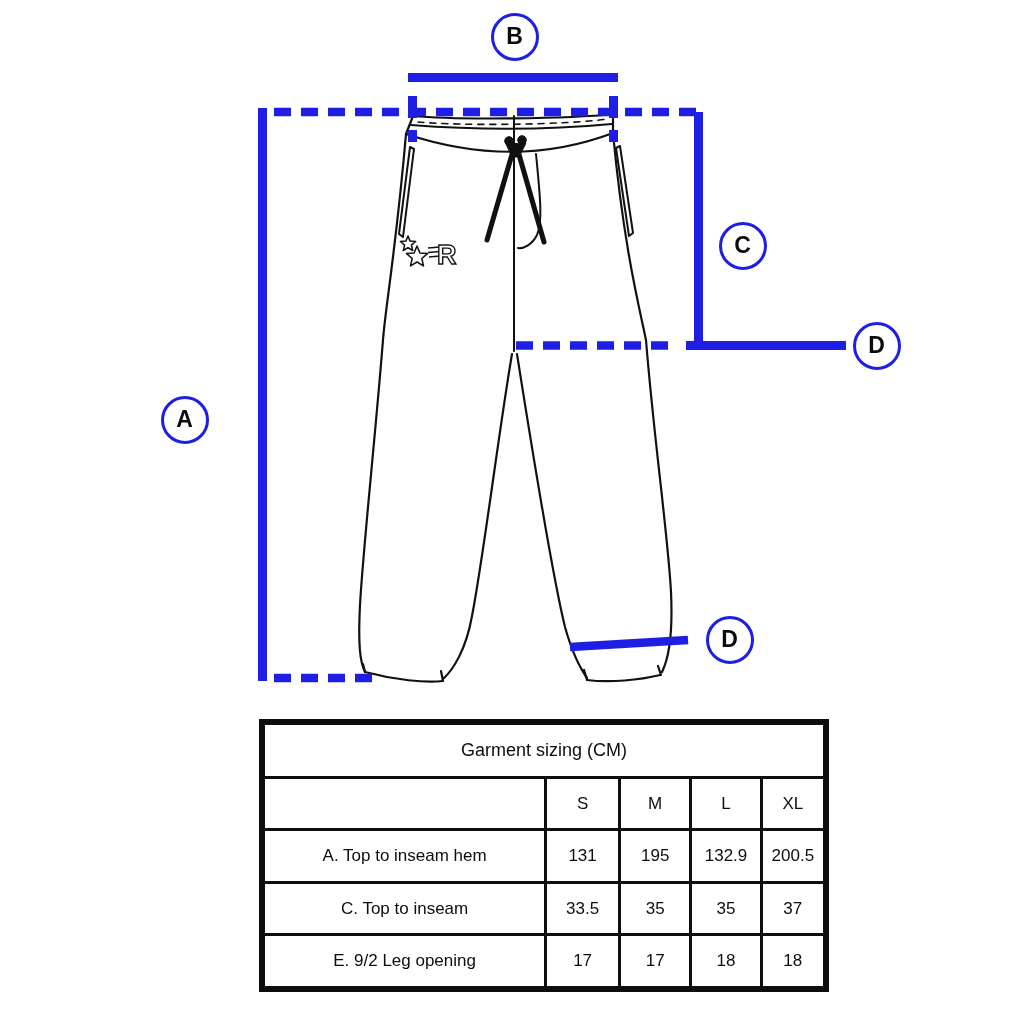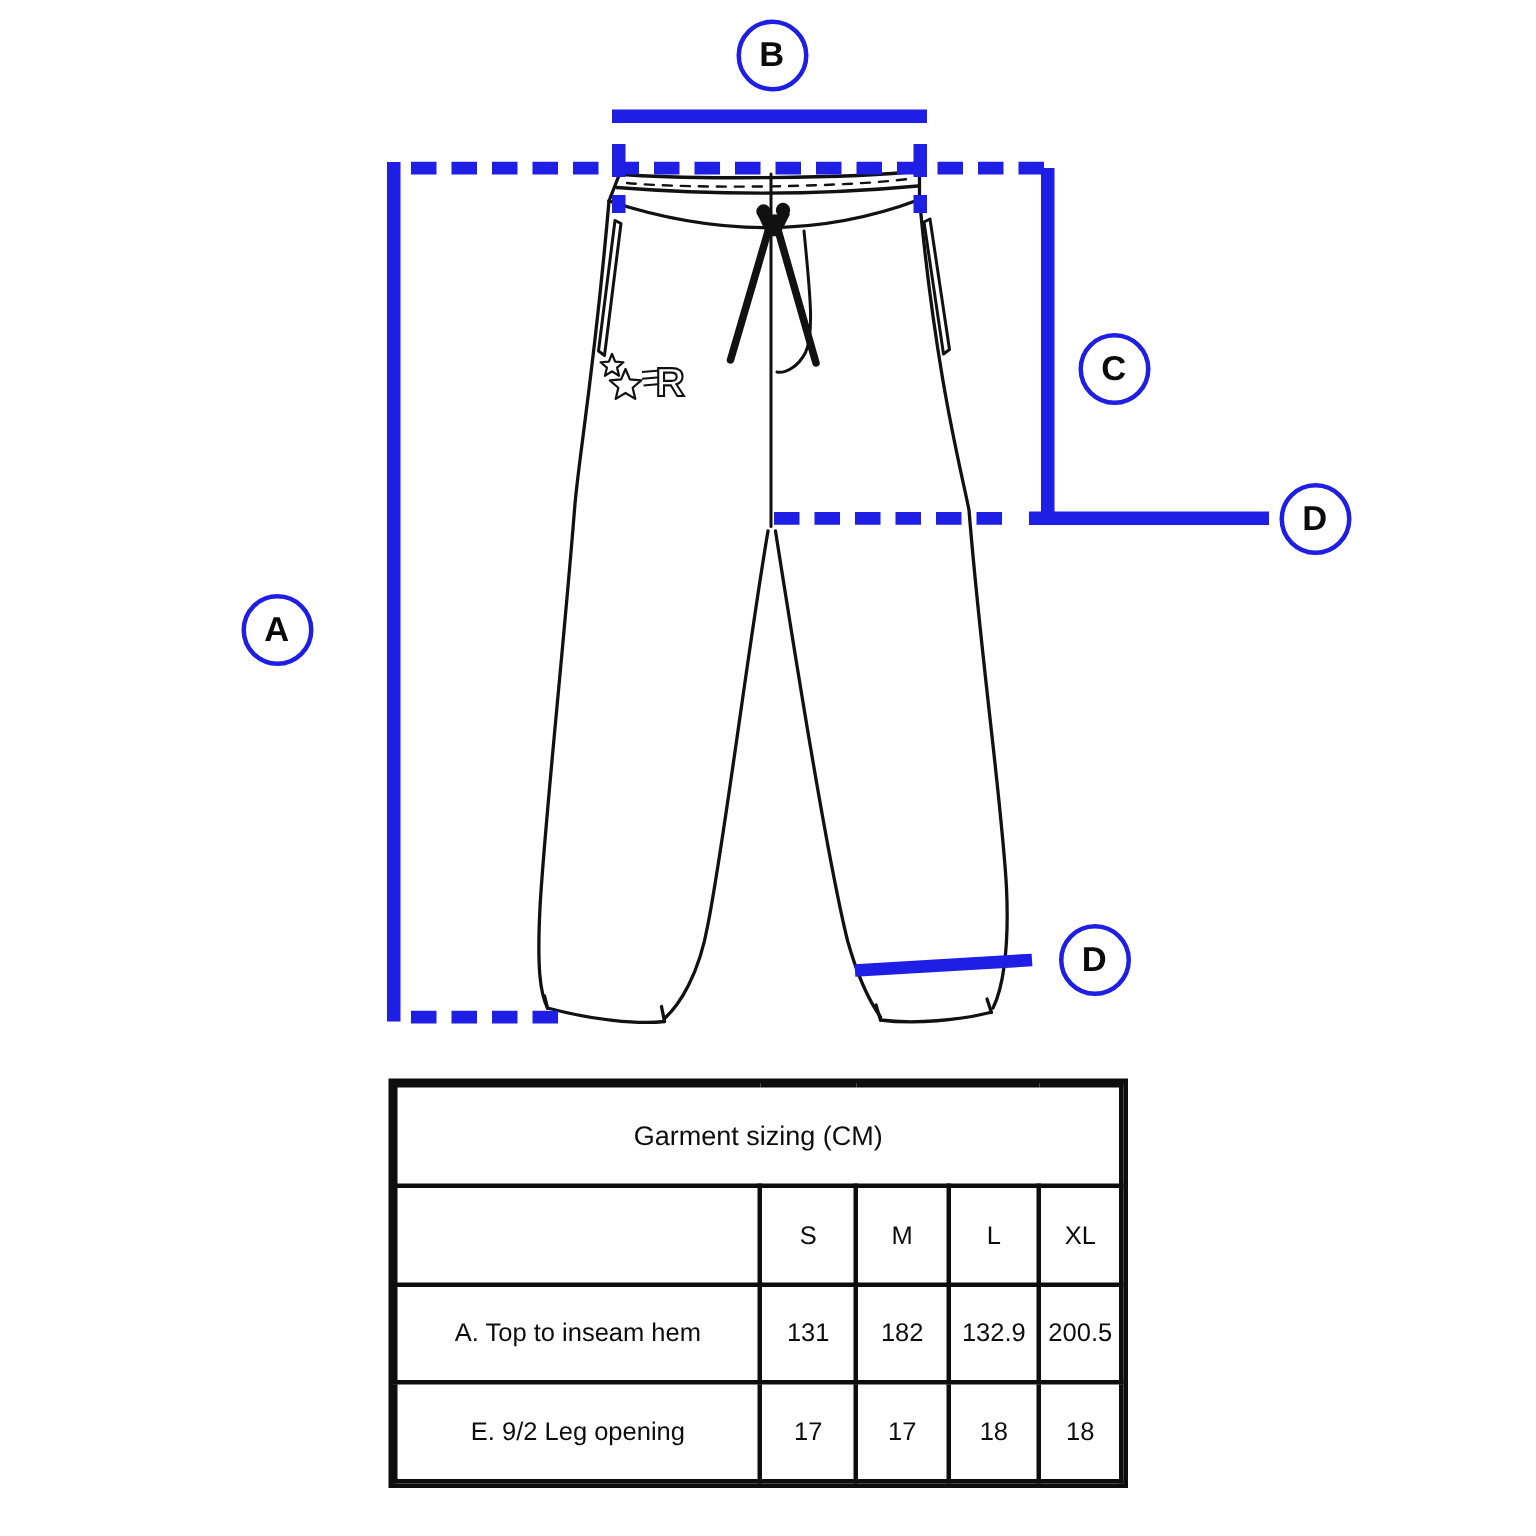--- a/index.html
+++ b/index.html
@@ -31,21 +31,21 @@
 
   
   .callout{
     position:absolute;width:42px;height:42px;border:3.5px solid var(--accent-blue);
     border-radius:50%;background:#ffffff;display:flex;align-items:center;justify-content:center;
     font-weight:700;font-size:23px;color:#0b0b0b;letter-spacing:0;
   }
 
   
   .sizing-wrap{
-    position:absolute;left:259px;top:719px;width:493px;height:273px;
+    position:absolute;left:259px;top:719px;width:570px;height:273px;
     border:3.5px solid var(--ink);box-sizing:border-box;background:#fff;
   }
   table.sizing{
     border-collapse:collapse;table-layout:fixed;width:100%;height:100%;
     font-size:17px;color:#0d0d0d;
   }
   table.sizing td{
     border:3px solid var(--ink);text-align:center;vertical-align:middle;
     padding:0;overflow:hidden;white-space:nowrap;
   }
@@ -166,23 +166,30 @@
         <tr class="size-row">
           <td class="label-cell"></td>
           <td>S</td>
           <td>M</td>
           <td>L</td>
           <td>XL</td>
         </tr>
         <tr class="size-row">
           <td class="label-cell">A. Top to inseam hem</td>
           <td>131</td>
-          <td>182</td>
+          <td>195</td>
           <td>132.9</td>
           <td>200.5</td>
+        </tr>
+        <tr class="size-row">
+          <td class="label-cell">C. Top to inseam</td>
+          <td>33.5</td>
+          <td>35</td>
+          <td>35</td>
+          <td>37</td>
         </tr>
         <tr class="size-row">
           <td class="label-cell">E. 9/2 Leg opening</td>
           <td>17</td>
           <td>17</td>
           <td>18</td>
           <td>18</td>
         </tr>
       </tbody>
     </table>

